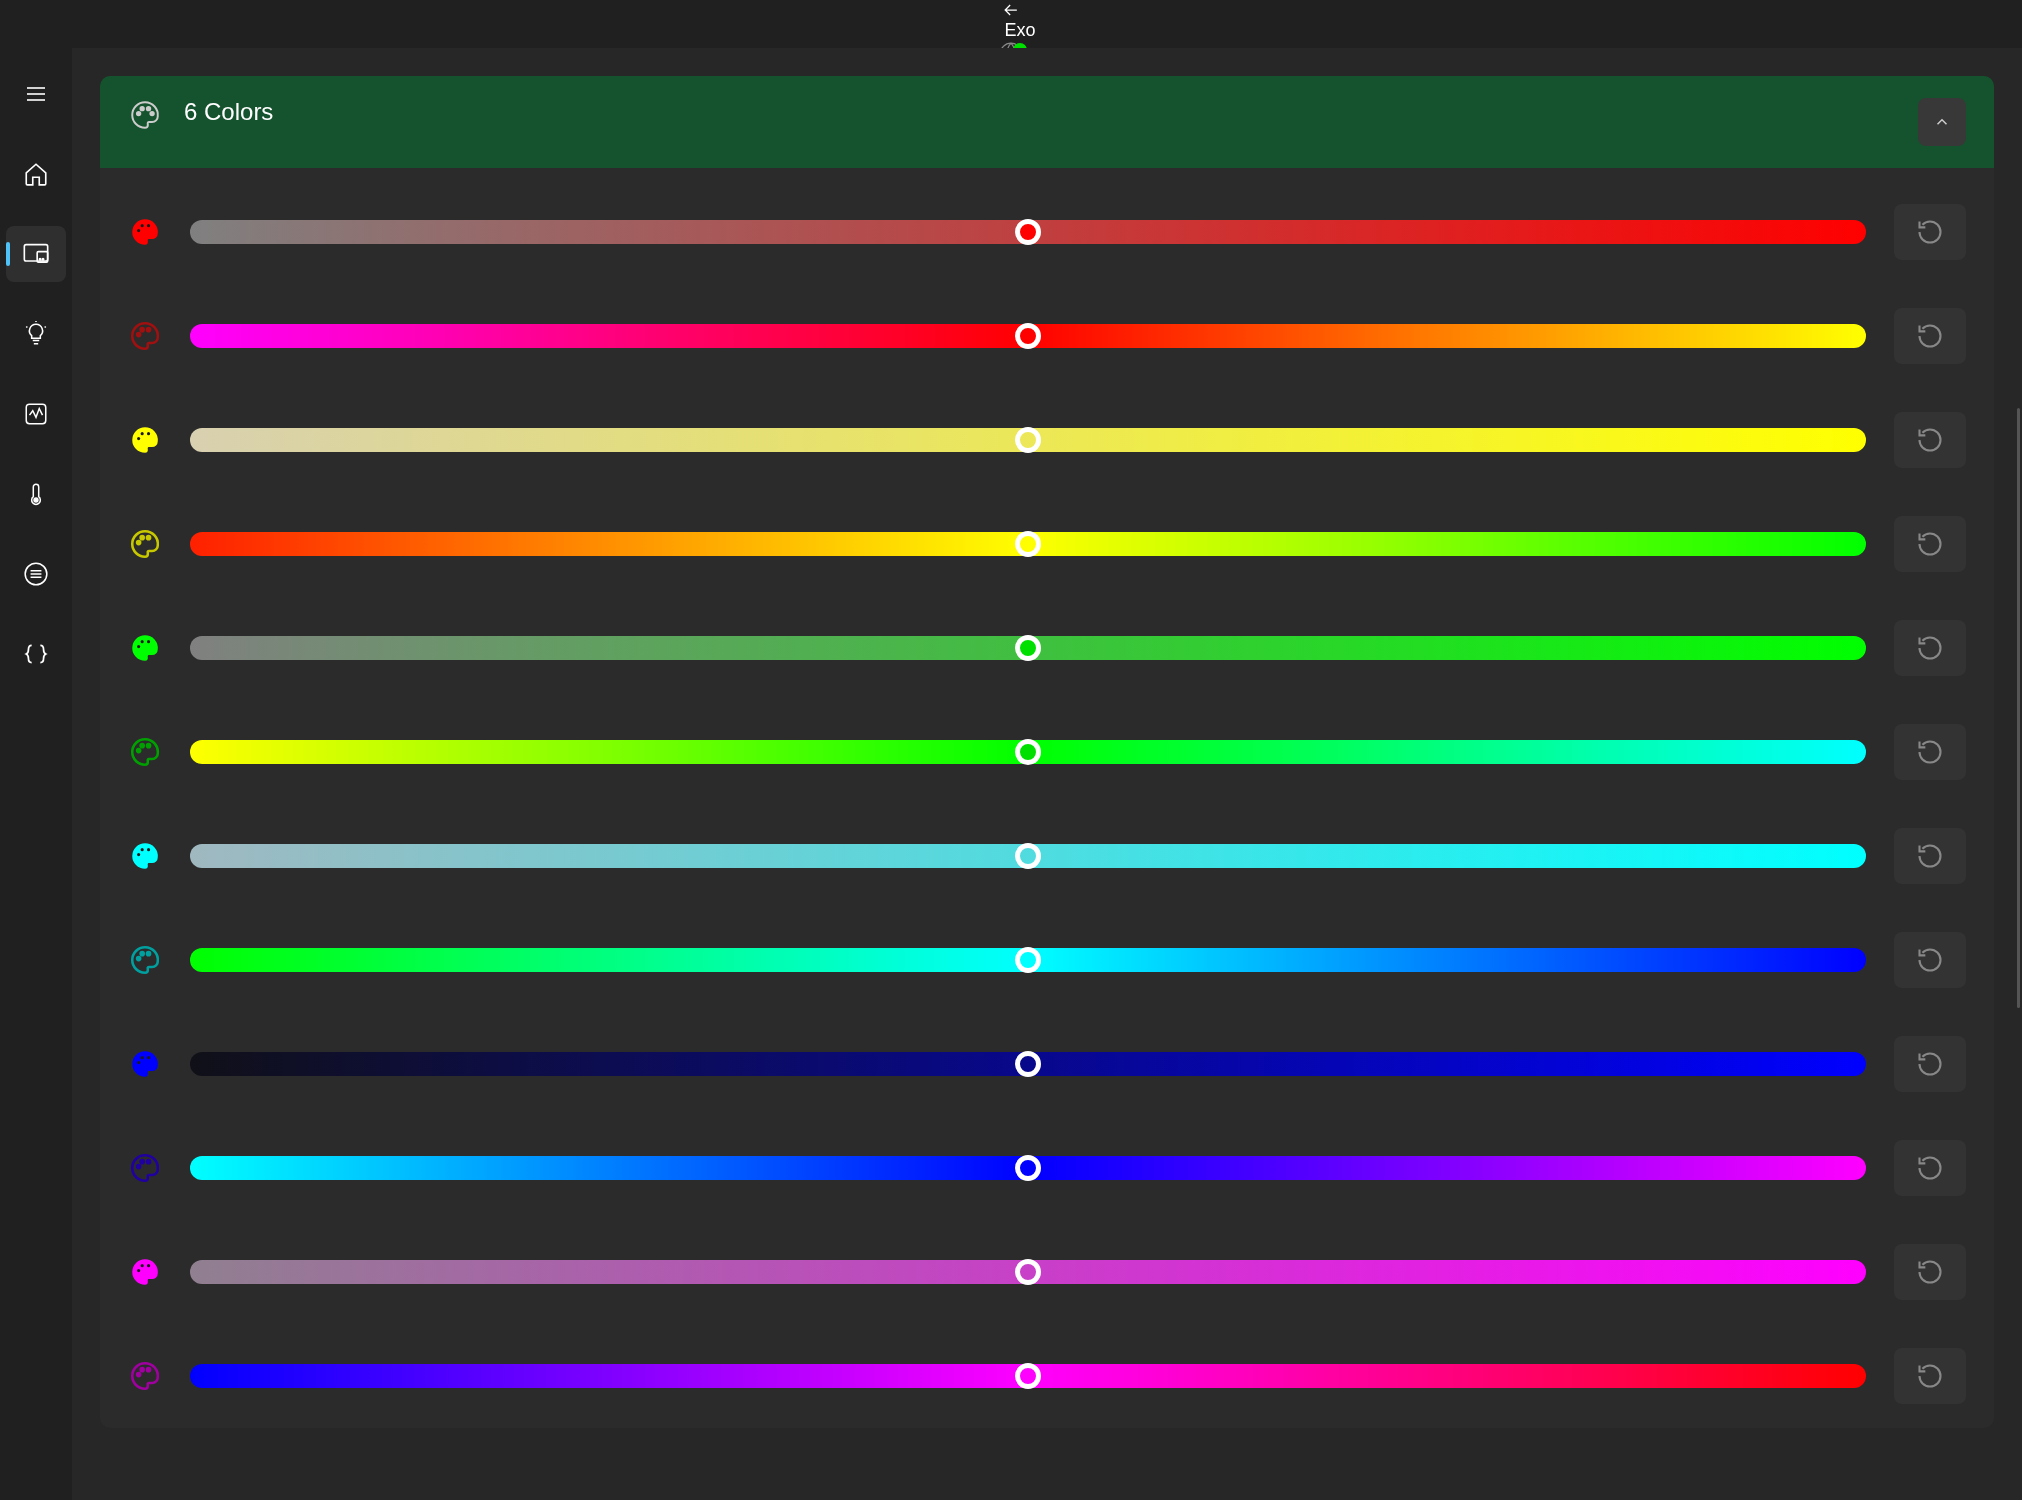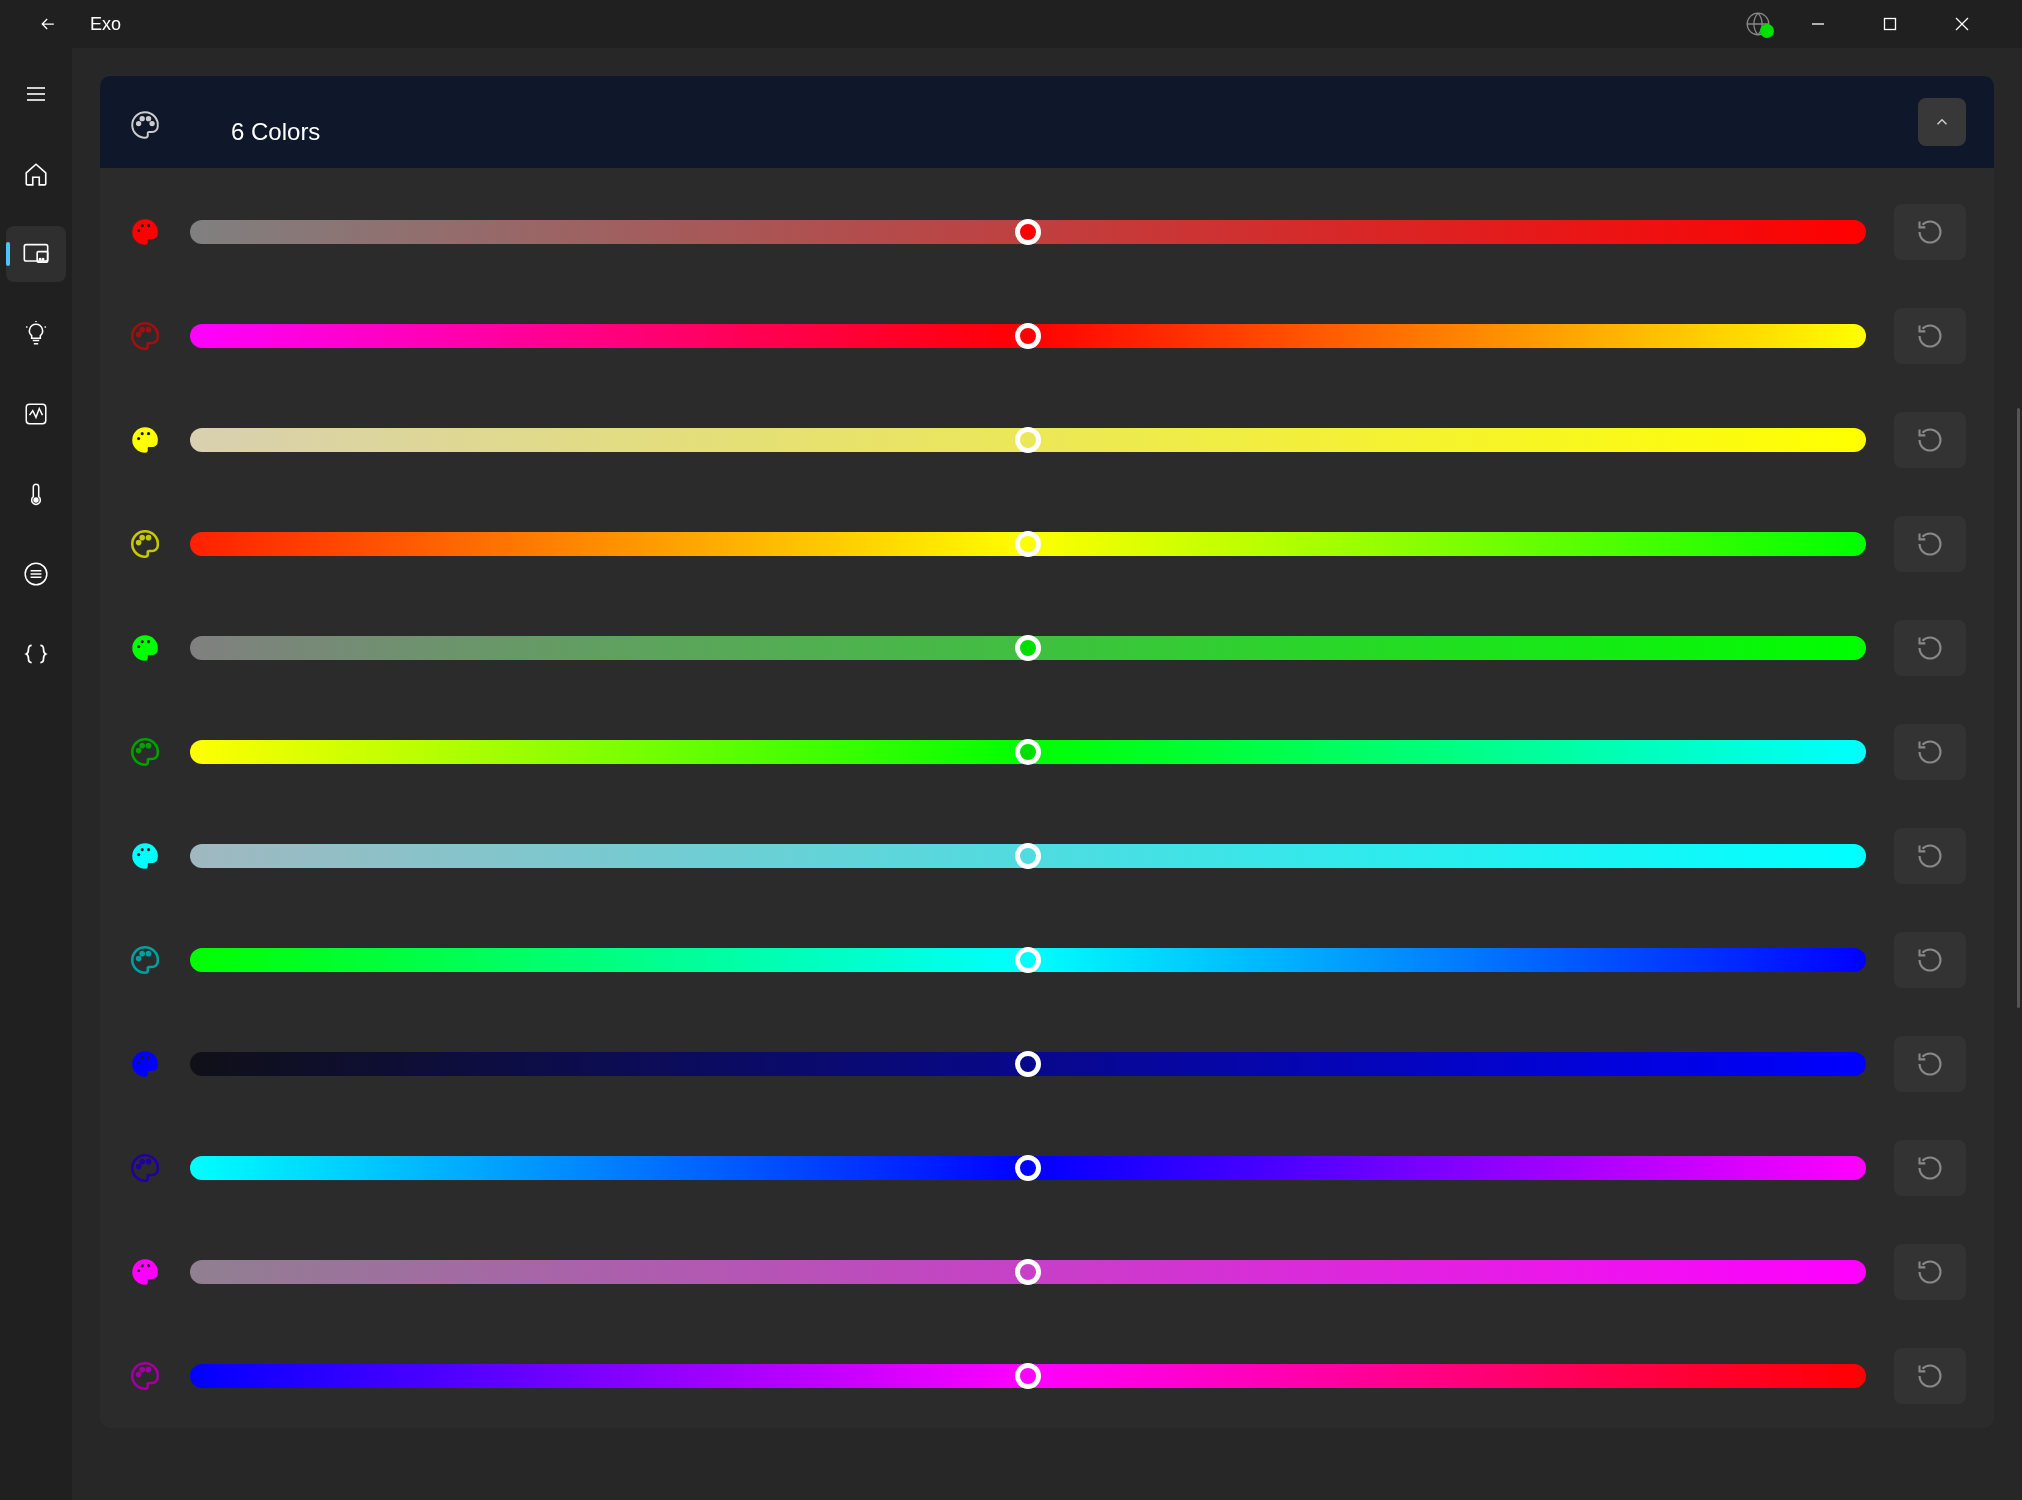--- a/index.html
+++ b/index.html
@@ -1,18 +1,18 @@
 <!DOCTYPE html>
 <html><head>
 <meta charset="utf-8">
 <style>
 * { margin: 0; padding: 0; box-sizing: border-box; font-family: 'Segoe UI', -apple-system, sans-serif; }
 body { background: #1a1a1a; color: #fff; width: 2022px; height: 1500px; overflow: hidden; }
 
-.titlebar { height: 48px; display: flex; align-items: center; padding: 0 24px; background: #202020; }
+.titlebar { height: 48px; display: flex; align-items: center; padding: 0 6px; background: #202020; flex-direction: column; }
 .back-btn { width: 48px; height: 48px; display: flex; align-items: center; justify-content: center; cursor: pointer; }
 .app-name { font-size: 18px; font-weight: 400; margin-left: 18px; color: #fff; }
 .titlebar-spacer { flex: 1; }
 .globe-badge { position: relative; width: 48px; height: 48px; display: flex; align-items: center; justify-content: center; }
 .globe-dot { position: absolute; width: 14px; height: 14px; background: #00e000; border-radius: 50%; bottom: 10px; right: 8px; }
 .win-btns { display: flex; }
 .win-btn { width: 72px; height: 48px; display: flex; align-items: center; justify-content: center; cursor: pointer; }
 
 .main-layout { display: flex; height: calc(100% - 48px); }
 .sidebar { width: 72px; background: #202020; display: flex; flex-direction: column; align-items: center; padding-top: 18px; gap: 24px; }
@@ -24,21 +24,21 @@
 .content::-webkit-scrollbar { width: 4px; }
 .content::-webkit-scrollbar-thumb { background: #666; border-radius: 2px; }
 
 .page-header { display: flex; align-items: baseline; gap: 18px; padding-left: 24px; margin-bottom: 28px; }
 .monitor-icon { align-self: center; }
 .device-name { font-size: 44px; font-weight: 600; color: #fff; }
 .sn-label { font-size: 18px; color: #ccc; }
 .sn-value { display: inline-block; width: 140px; height: 18px; background: #fff; vertical-align: middle; }
 
 .panel { background: #2b2b2b; border-radius: 10px; padding: 0 0 24px 0; }
-.panel-header { display: flex; align-items: flex-end; padding: 22px 28px; background: #0f172a; border-radius: 10px 10px 0 0; gap: 47px; }
+.panel-header { display: flex; align-items: flex-start; padding: 22px 28px; background: #14532d; border-radius: 10px 10px 0 0; }
 .panel-title { font-size: 24px; font-weight: 400; margin-left: 22px; color: #fff; }
 .panel-collapse { margin-left: auto; width: 48px; height: 48px; background: #383838; border-radius: 8px; display: flex; align-items: center; justify-content: center; cursor: pointer; }
 
 .sliders { padding: 36px 28px 0 28px; display: flex; flex-direction: column; gap: 48px; }
 .slider-row { display: flex; align-items: center; gap: 28px; }
 .color-dot { width: 34px; height: 34px; flex-shrink: 0; }
 .slider-track { flex: 1; height: 24px; border-radius: 12px; position: relative; cursor: pointer; }
 .slider-thumb { position: absolute; top: 50%; width: 26px; height: 26px; border: 5px solid #fff; border-radius: 50%; transform: translate(-50%, -50%); }
 .slider-thumb.filled { background: currentColor; }
 .reset-btn { width: 72px; height: 56px; background: #333; border-radius: 8px; display: flex; align-items: center; justify-content: center; cursor: pointer; flex-shrink: 0; }

